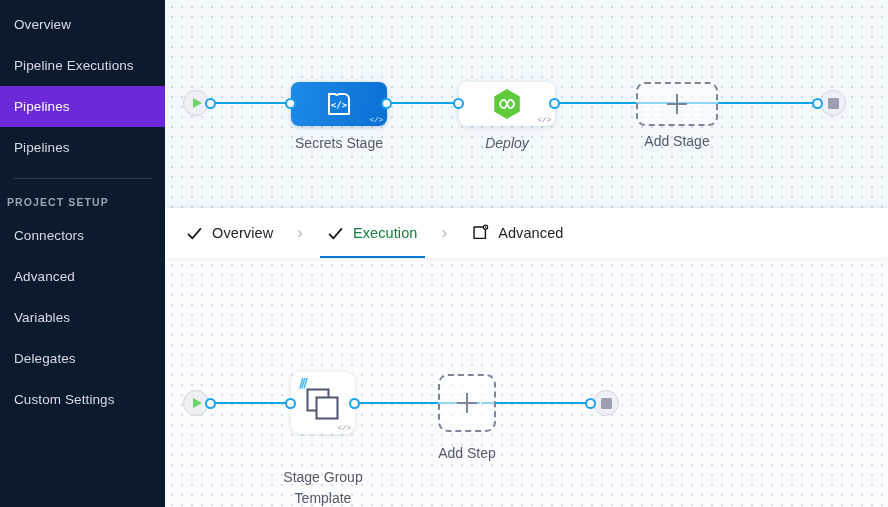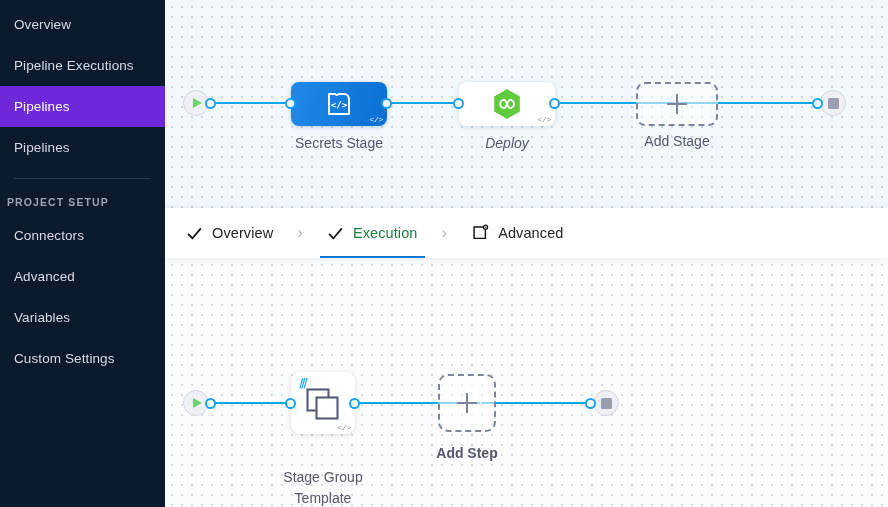--- a/index.html
+++ b/index.html
@@ -296,20 +296,23 @@
     <div class="nav-item">
       <span>Connectors</span>
     </div>
     <div class="nav-item">
       <span>Advanced</span>
     </div>
     <div class="nav-item">
       <span>Variables</span>
     </div>
     <div class="nav-item">
+      <span>Delegates</span>
+    </div>
+    <div class="nav-item">
       <span>Custom Settings</span>
     </div>
   </nav>
 
   <div id="main">
 
     <div class="canvas" id="canvas-top">
 
       <div class="edge" style="left:32px;  top:102px; width:125px;"></div>
       <div class="edge" style="left:216px; top:102px; width:125px;"></div>
@@ -404,21 +407,21 @@
         <span class="code-badge dark">&lt;/&gt;</span>
       </div>
       <div class="port" style="left:120px; top:140px;"></div>
       <div class="port" style="left:184px; top:140px;"></div>
       <div class="node-label" style="left:88px; top:185px; width:140px;margin-top:24px;">Stage Group
 Template</div>
 
       <div class="node node-add node-add-step" style="left:273px; top:116px;">
         <span class="plus"></span>
       </div>
-      <div class="node-label" style="left:232px; top:185px; width:140px;font-weight:bold;">Add Step</div>
+      <div class="node-label" style="left:232px; top:185px; width:140px;">Add Step</div>
 
       <div class="port" style="left:420px; top:140px;"></div>
       <div class="term" style="left:428px; top:132px;">
         <div class="stop-sq"></div>
       </div>
     </div>
 
   </div>
 </div>
 

